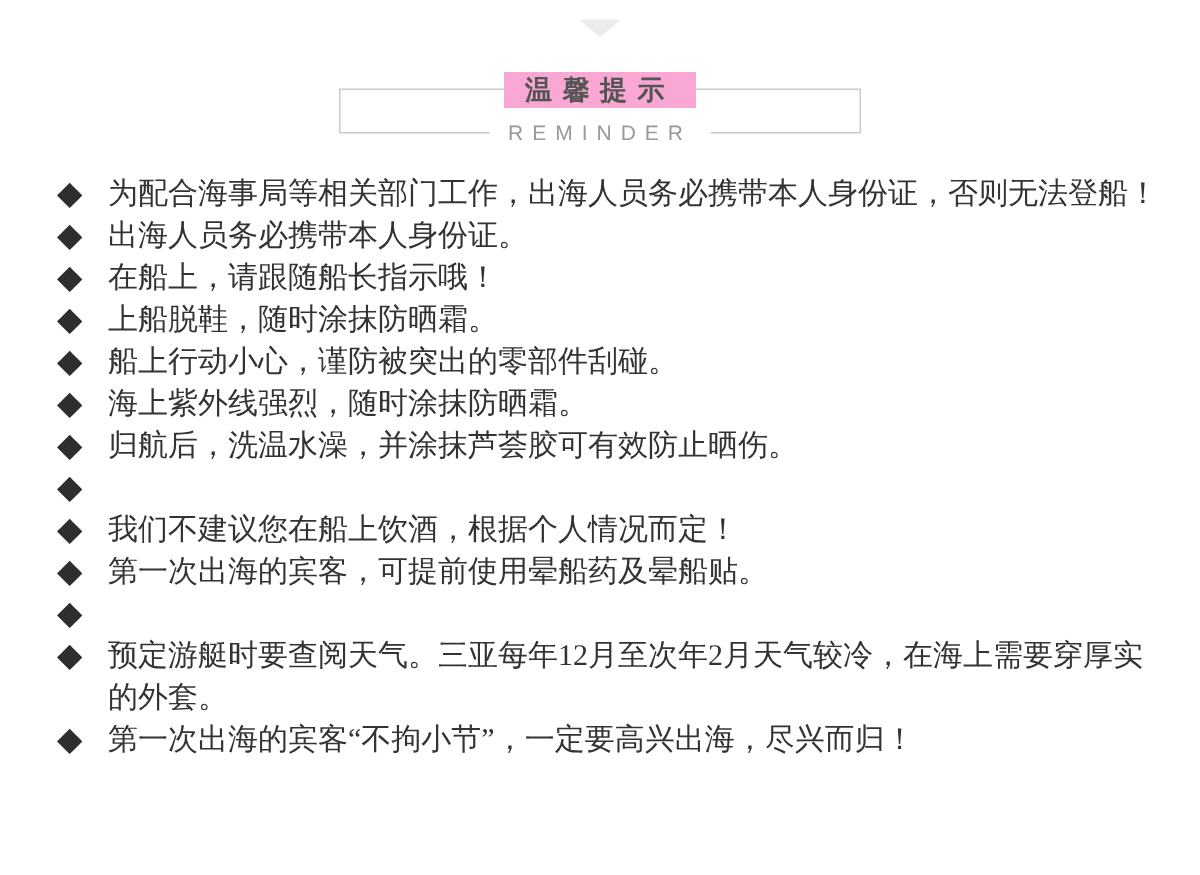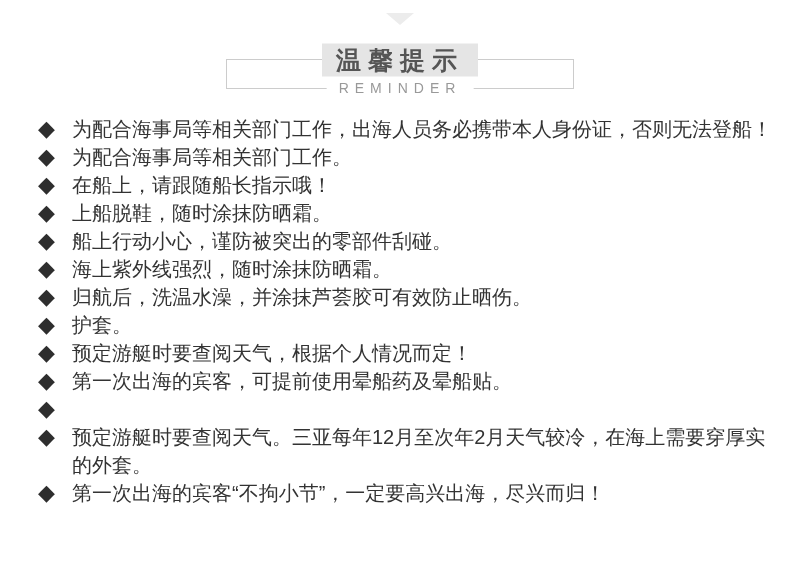--- a/index.html
+++ b/index.html
@@ -24,24 +24,24 @@
     width: 348px;
     height: 30px;
     margin: 34px auto 0 auto;
     border: 1px solid #cccccc;
     position: relative;
   }
   .page-title {
     position: absolute;
     top: 0; left: 50%;
     transform: translate(-50%, -50%);
-    background: #e5e5e5;
+    background: #f9a8d4;
     padding: 0 14px;
     white-space: nowrap;
-    font-size: 25px;
+    font-size: 18px;
     font-weight: bold;
     letter-spacing: 7px;
     color: #555555;
     font-family: "Liberation Sans", sans-serif;
   }
   .page-subtitle {
     position: absolute;
     bottom: 0; left: 50%;
     transform: translate(-50%, 50%);
     background: #ffffff;
@@ -67,21 +67,21 @@
     line-height: 28px;
     color: #333333;
   }
   .bullet {
     flex: 0 0 34px;
     width: 34px;
     font-size: 22px;
     line-height: 28px;
     color: #2e2e2e;
   }
-  .item-text { flex: 1 1 auto; }
+  .item-text { flex: 1 1 auto; font-family: Liberation Serif, serif; }
   .item-text span { display: block; }
 </style>
 </head>
 <body>
 
 <div class="page">
 
   <div class="triangle-down"></div>
 
   <div class="title-frame">
@@ -92,21 +92,21 @@
   <ul class="reminder-list">
     <li>
       <span class="bullet">◆</span>
       <div class="item-text">
           <span>为配合海事局等相关部门工作，出海人员务必携带本人身份证，否则无法登船！</span>
         </div>
     </li>
     <li>
       <span class="bullet">◆</span>
       <div class="item-text">
-          <span>为配合海事局等相关部门工作。</span>
+          <span>出海人员务必携带本人身份证。</span>
         </div>
     </li>
     <li>
       <span class="bullet">◆</span>
       <div class="item-text">
           <span>在船上，请跟随船长指示哦！</span>
         </div>
     </li>
     <li>
       <span class="bullet">◆</span>
@@ -128,27 +128,26 @@
     </li>
     <li>
       <span class="bullet">◆</span>
       <div class="item-text">
           <span>归航后，洗温水澡，并涂抹芦荟胶可有效防止晒伤。</span>
         </div>
     </li>
     <li>
       <span class="bullet">◆</span>
       <div class="item-text">
-        <span>护套。</span>
       </div>
     </li>
     <li>
       <span class="bullet">◆</span>
       <div class="item-text">
-          <span>预定游艇时要查阅天气，根据个人情况而定！</span>
+          <span>我们不建议您在船上饮酒，根据个人情况而定！</span>
         </div>
     </li>
     <li>
       <span class="bullet">◆</span>
       <div class="item-text">
           <span>第一次出海的宾客，可提前使用晕船药及晕船贴。</span>
         </div>
     </li>
     <li>
       <span class="bullet">◆</span>

